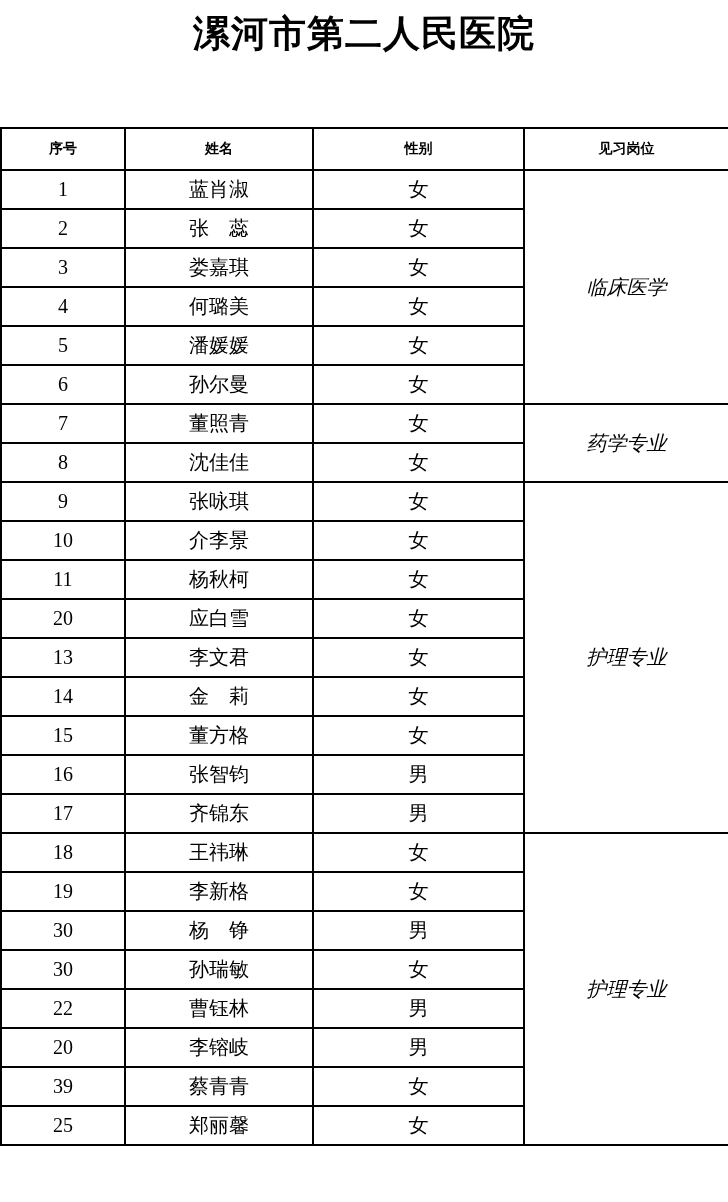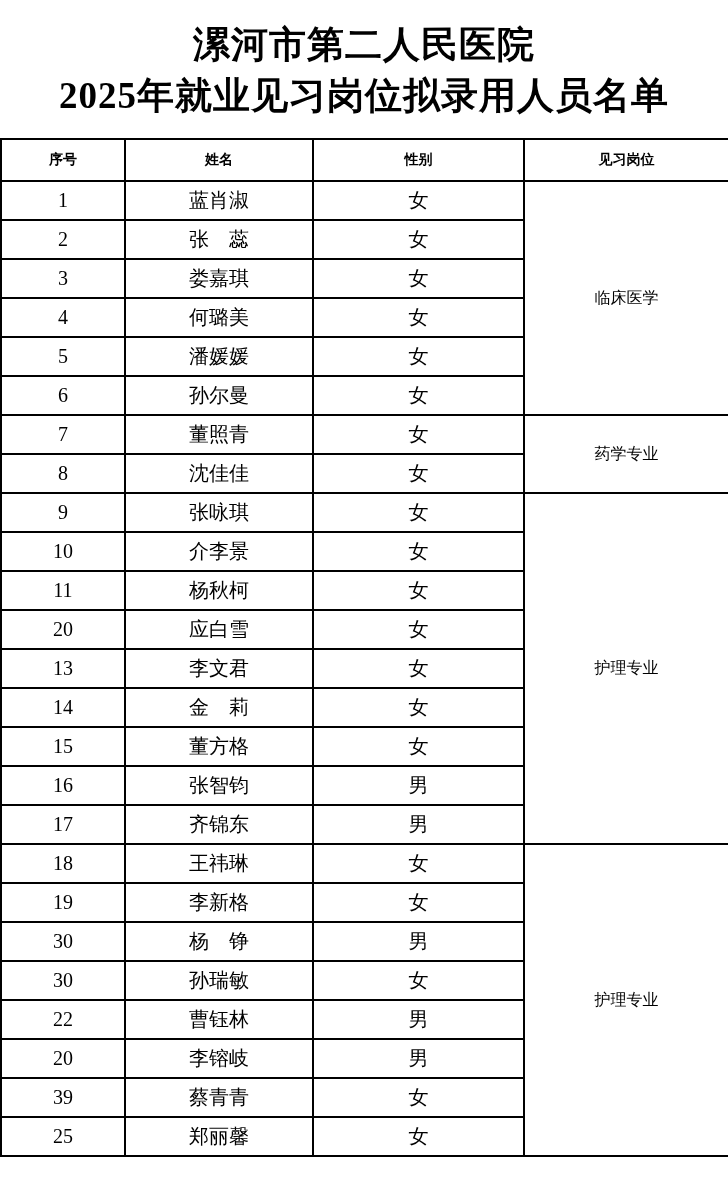--- a/index.html
+++ b/index.html
@@ -7,21 +7,21 @@
     padding: 0;
     background: #ffffff;
   }
   .page {
     width: 728px;
     height: 1202px;
     background: #ffffff;
     overflow: hidden;
   }
   .title-block {
-    padding-top: 19px;
+    padding-top: 8px;
     height: 119px;
     text-align: center;
   }
   .title-line {
     font-family: "Liberation Serif", "DejaVu Serif", serif;
     font-weight: 900;
     font-size: 37px;
     color: #000000;
     line-height: 51px;
     letter-spacing: 1px;
@@ -48,31 +48,31 @@
     font-weight: bold;
     font-size: 14px;
   }
   table.roster td {
     height: 37px;
     font-family: "Liberation Serif", "DejaVu Serif", serif;
     font-weight: 400;
     font-size: 20px;
   }
   table.roster td.c-pos {
-    font-size: 16px;
+    font-size: 20px;
+    font-style: italic;
   }
 </style>
 </head>
 <body>
 
 <div class="page">
 
   <div class="title-block">
     <div class="title-line">漯河市第二人民医院</div>
-    <div class="title-line">2025年就业见习岗位拟录用人员名单</div>
   </div>
 
   <table class="roster">
     <colgroup>
       <col style="width:124px">
       <col style="width:188px">
       <col style="width:211px">
       <col style="width:205px">
     </colgroup>
     <thead>

